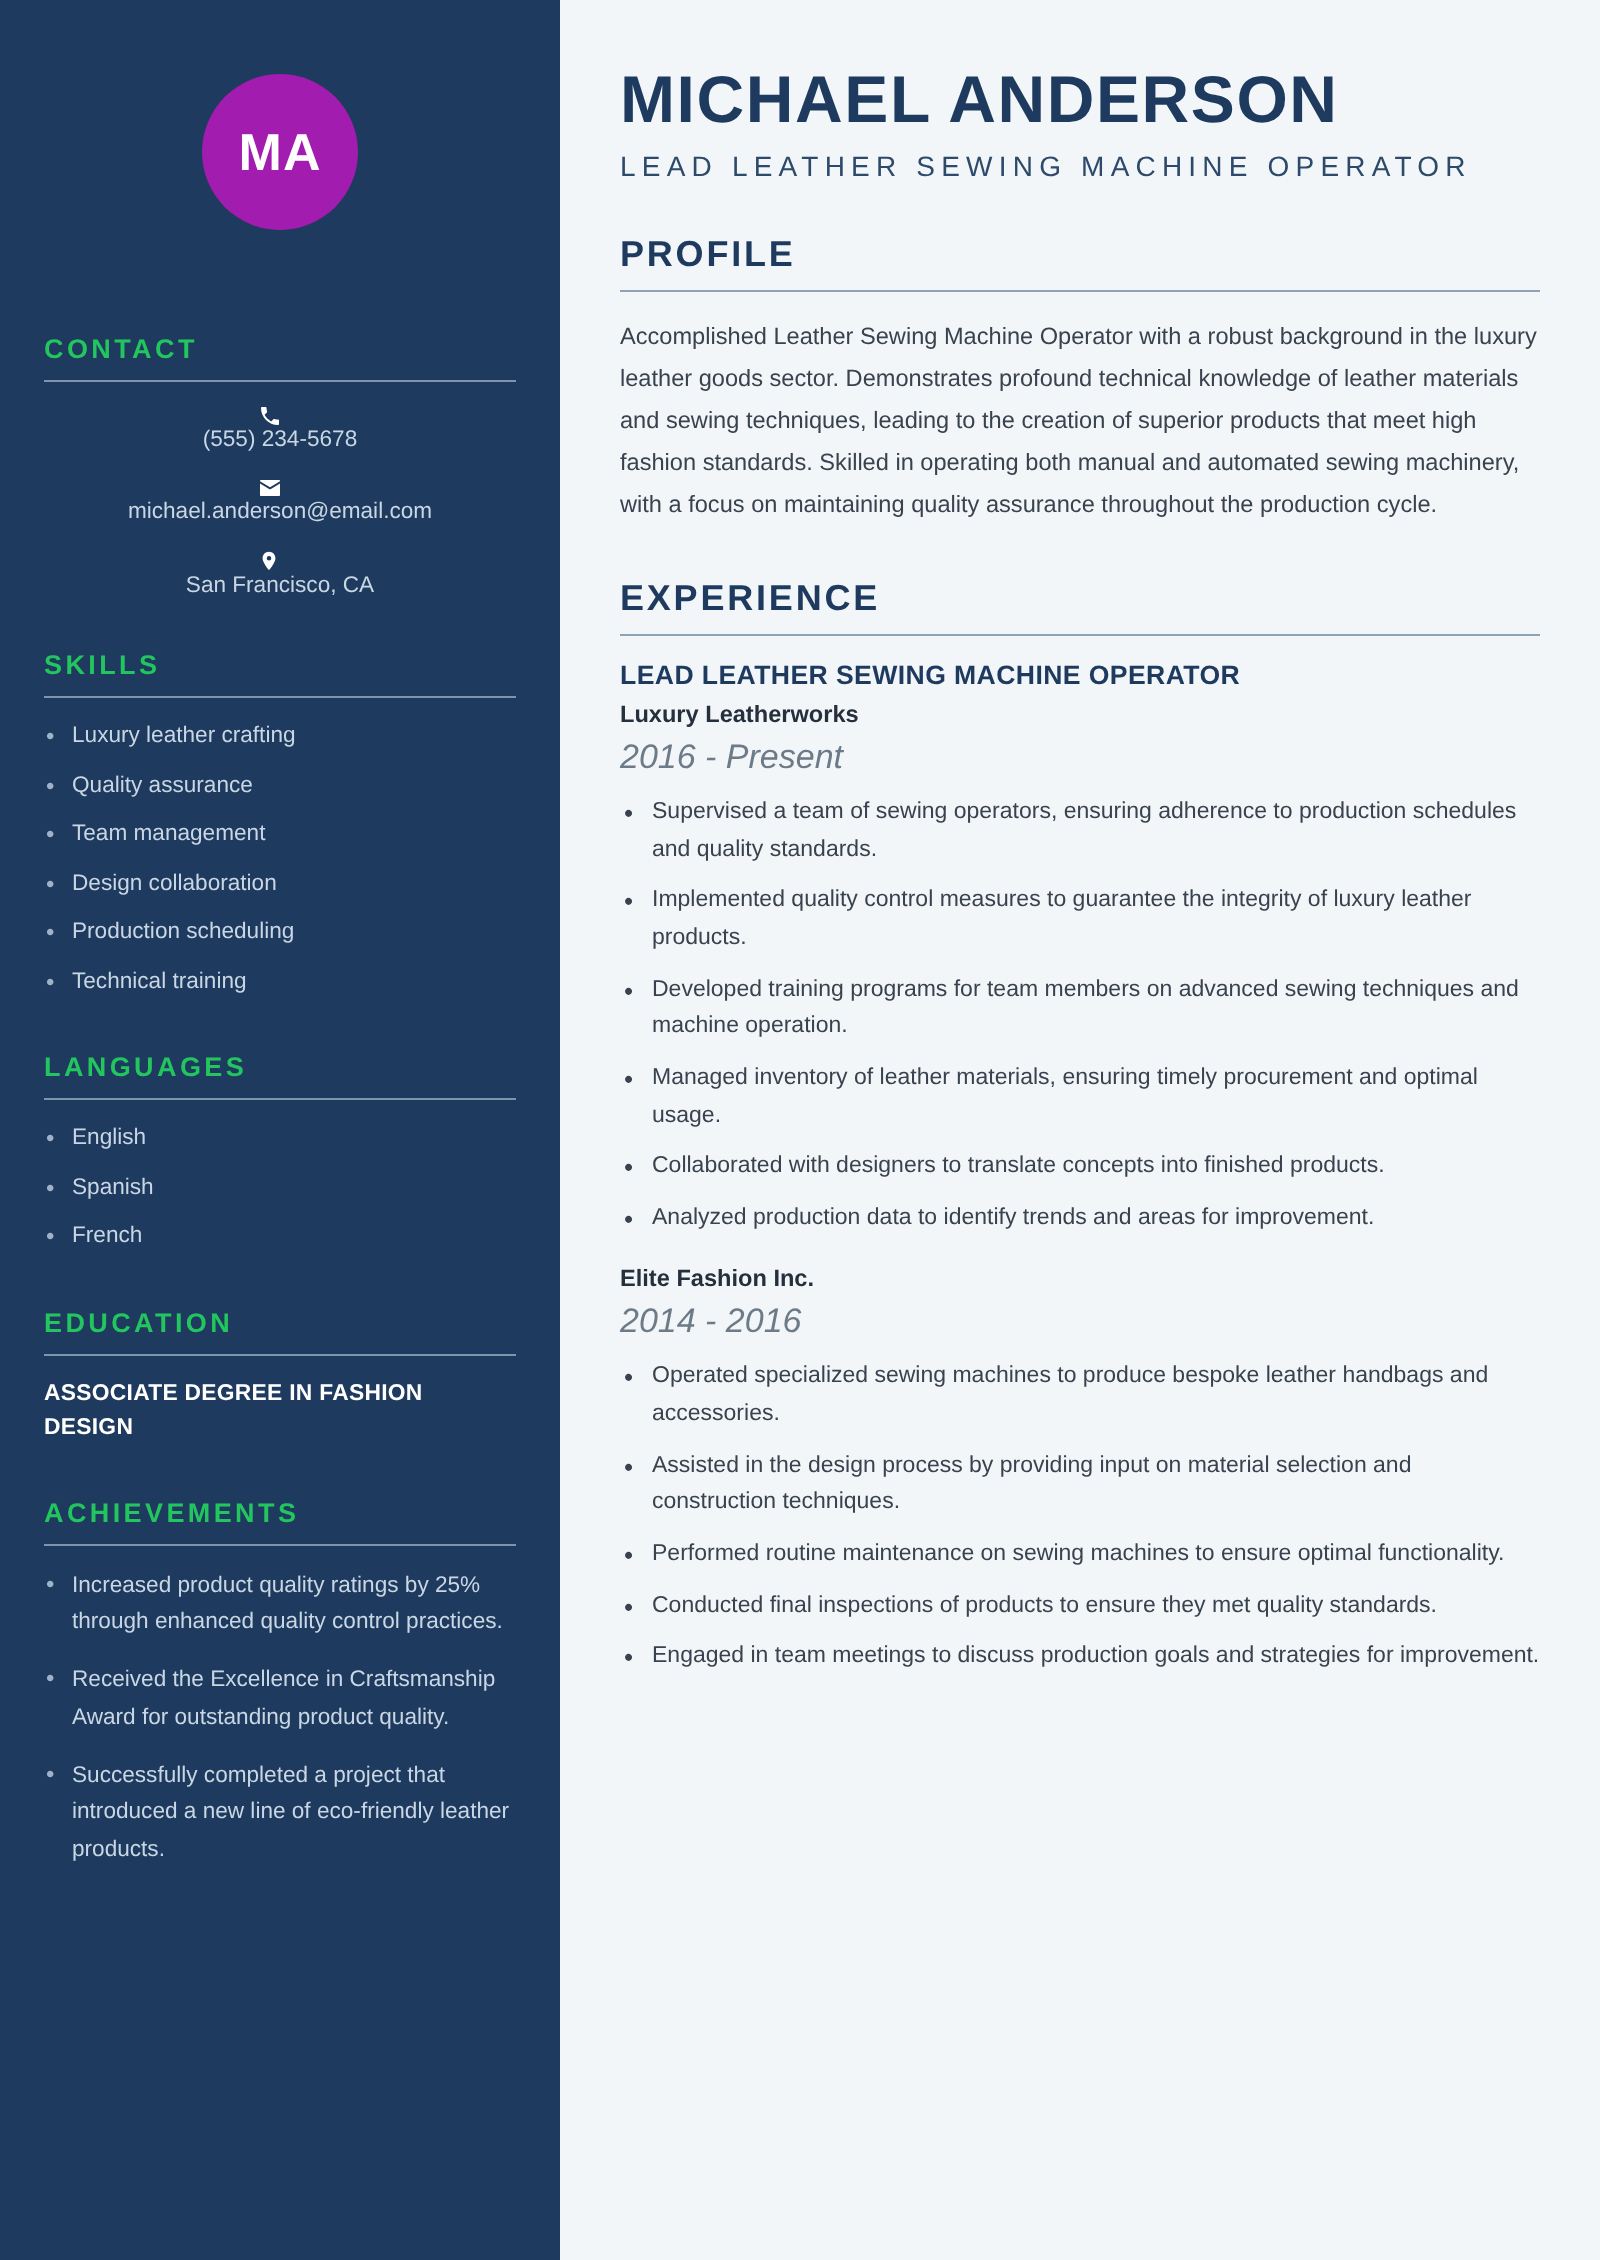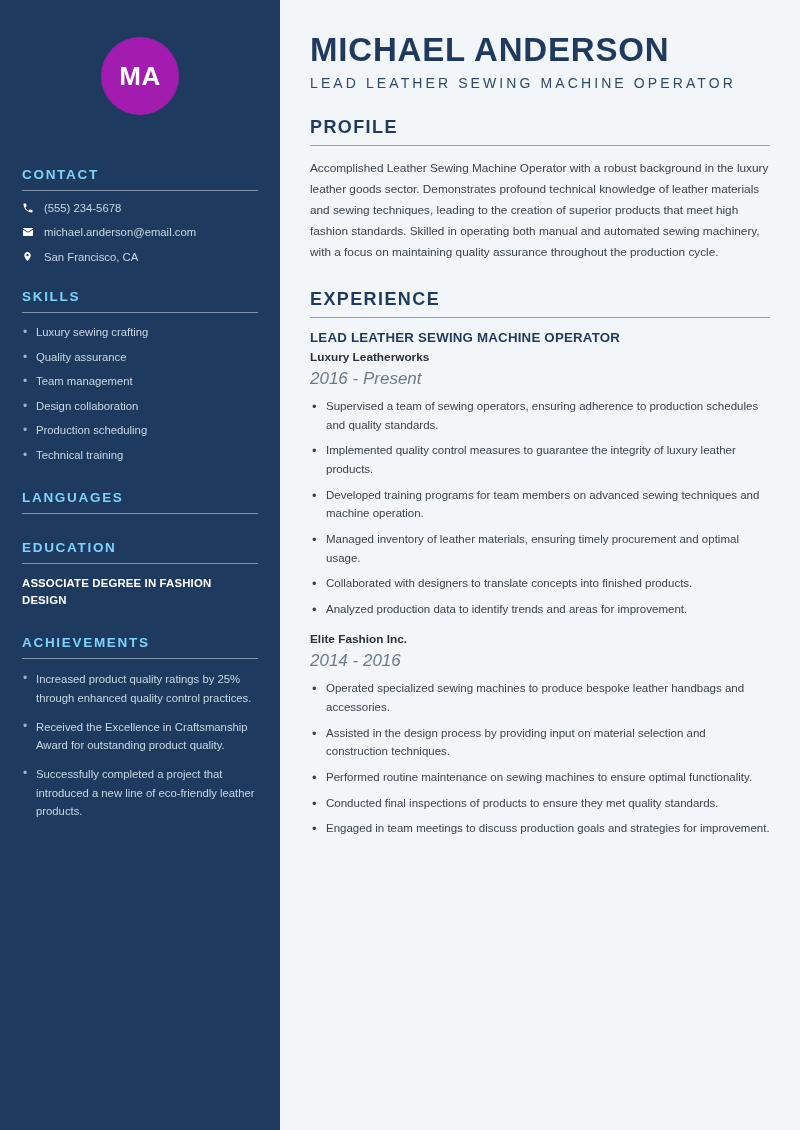--- a/index.html
+++ b/index.html
@@ -43,38 +43,39 @@
     color: #ffffff;
     font-size: 26px;
     font-weight: bold;
     letter-spacing: 0.5px;
   }
 
   .side-section { margin-top: 26px; }
   .side-section.first { margin-top: 52px; }
 
   .side-heading {
-    color: #7dd3fc;
+    color: #22c55e;
     font-size: 13.5px;
     font-weight: bold;
     letter-spacing: 1.7px;
     padding-bottom: 8px;
   }
   .side-rule {
     height: 1px;
     background: #7f93ab;
     margin-bottom: 11px;
   }
 
   .contact-row {
     display: flex;
     align-items: center;
     margin-bottom: 12px;
     color: #c9d6e3;
     font-size: 11.3px;
+    flex-direction: column;
   }
   .contact-icon {
     width: 22px;
     min-width: 22px;
     display: flex;
     align-items: center;
     color: #ffffff;
   }
   .contact-icon svg { display: block; }
 
@@ -230,32 +231,37 @@
           </svg>
       </span>
       <span>San Francisco, CA</span>
     </div>
   </section>
 
   <section class="side-section">
     <div class="side-heading">SKILLS</div>
     <div class="side-rule"></div>
     <ul class="side-list">
-      <li>Luxury sewing crafting</li>
+      <li>Luxury leather crafting</li>
       <li>Quality assurance</li>
       <li>Team management</li>
       <li>Design collaboration</li>
       <li>Production scheduling</li>
       <li>Technical training</li>
     </ul>
   </section>
 
   <section class="side-section">
     <div class="side-heading">LANGUAGES</div>
     <div class="side-rule"></div>
+    <ul class="side-list">
+      <li>English</li>
+      <li>Spanish</li>
+      <li>French</li>
+    </ul>
   </section>
 
   <section class="side-section">
     <div class="side-heading">EDUCATION</div>
     <div class="side-rule"></div>
     <div class="edu-degree">ASSOCIATE DEGREE IN FASHION DESIGN</div>
   </section>
 
   <section class="side-section">
     <div class="side-heading">ACHIEVEMENTS</div>

